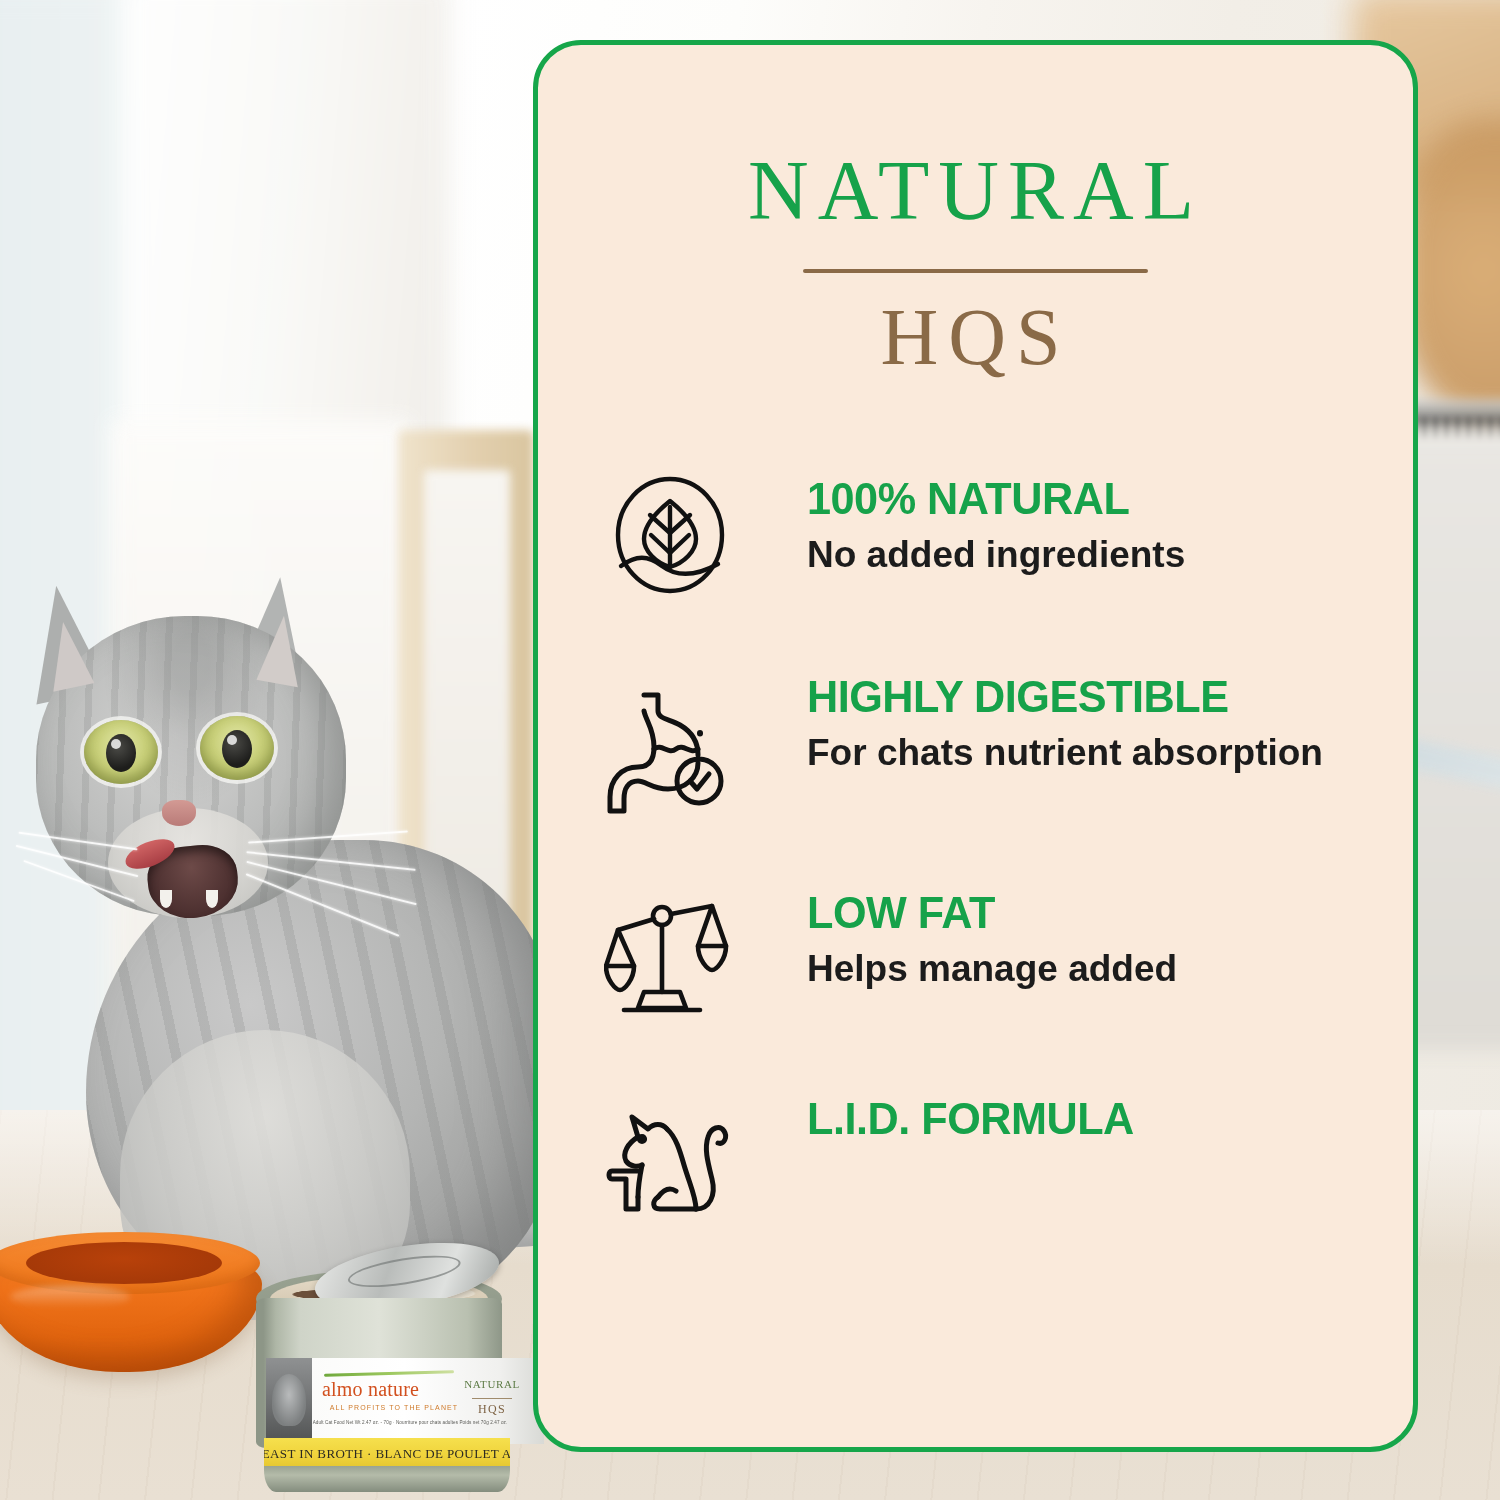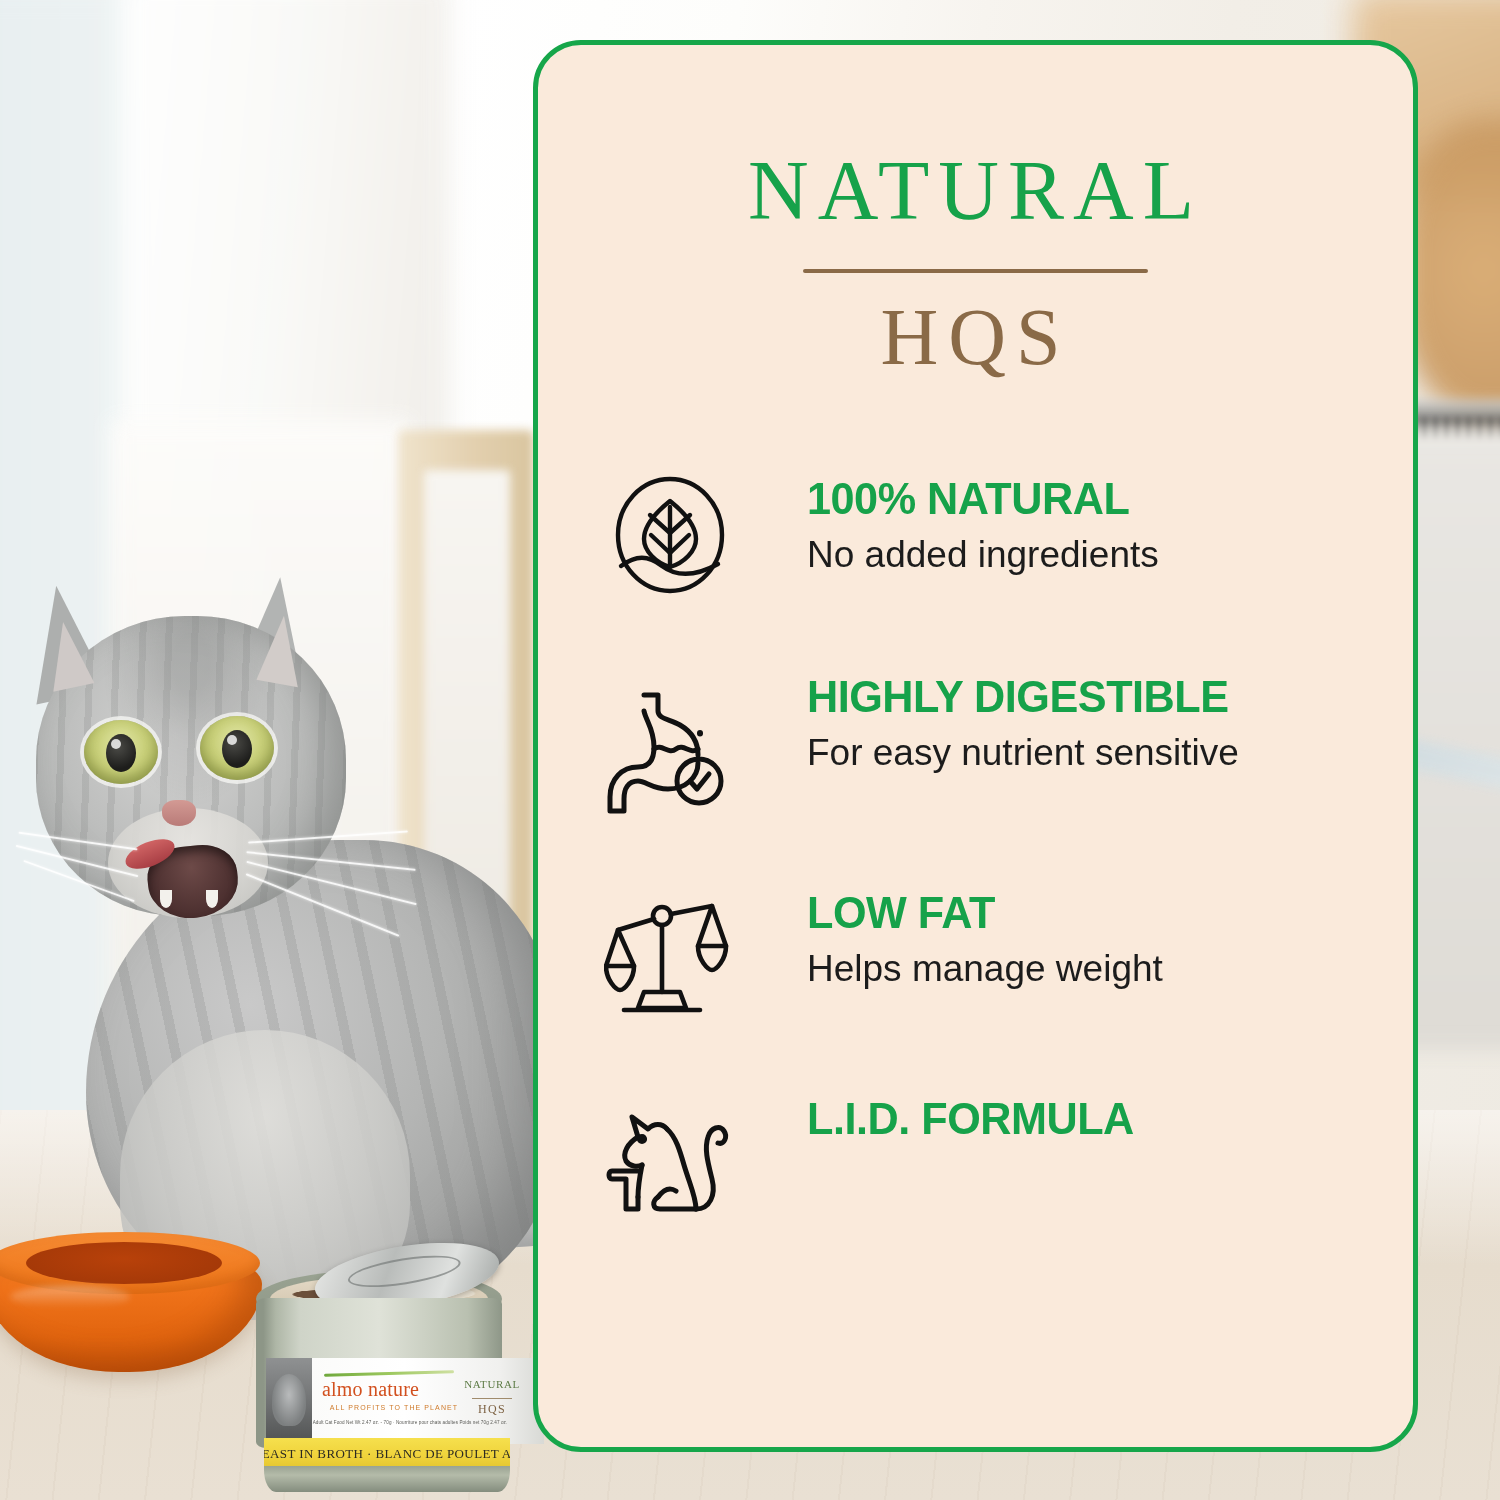--- a/index.html
+++ b/index.html
@@ -347,21 +347,21 @@
     line-height:1.05;
     transform:scaleX(.96);
     transform-origin:left center;
   }
   .feat-sub{
     font-family:"Liberation Sans", sans-serif;
     color:#1c1c1c;
     font-size:37px;
     line-height:1.26;
     margin-top:10px;
-    font-weight:400;
+    font-weight:700;
   }
   
   .f1 .feat-icon{margin-top:-4px;}
   .f2 .feat-icon{margin-top:14px;}
   .f3 .feat-icon{margin-top:4px;}
   .f4 .feat-icon{margin-top:14px;}
 </style>
 </head>
 <body>
 
@@ -476,42 +476,42 @@
             <path d="M38 10 L52 10 L52 26 C52 34 64 34 74 40 C86 47 92 58 92 70"></path>
             <path d="M92 78 C92 92 80 104 62 104 C46 104 40 96 32 96 C22 96 18 104 18 114 L18 126 L4 126 L4 112 C4 94 16 82 32 82 C44 82 48 74 48 62 C48 44 40 36 38 26"></path>
             <path d="M48 64 C56 58 62 70 70 64 C78 58 84 70 92 64"></path>
             <circle cx="93" cy="96" r="22"></circle>
             <path d="M84 96 L91 104 L103 89"></path>
             <path d="M94 48 L94 48.5" stroke-width="6"></path>
           </svg>
         </div>
         <div class="feat-text">
           <div class="feat-title">HIGHLY DIGESTIBLE</div>
-          <div class="feat-sub">For easy nutrient sensitive</div>
+          <div class="feat-sub">For chats nutrient absorption</div>
         </div>
       </div>
 
       <div class="feature f3">
         <div class="feat-icon">
           <svg width="132" height="122" viewBox="0 0 132 122" fill="none" stroke="#111" stroke-width="4.6" stroke-linecap="round" stroke-linejoin="round">
             <circle cx="58" cy="20" r="9"></circle>
             <path d="M50 23 L14 34"></path>
             <path d="M67 18 L108 10"></path>
             <path d="M58 29 L58 96"></path>
             <path d="M40 96 L76 96 L82 112 L34 112 Z"></path>
             <path d="M20 114 L96 114"></path>
             <path d="M14 34 L2 70 L30 70 Z"></path>
             <path d="M2 70 C2 84 12 94 16 94 C20 94 30 84 30 70"></path>
             <path d="M108 10 L94 50 L122 50 Z"></path>
             <path d="M94 50 C94 64 104 74 108 74 C112 74 122 64 122 50"></path>
           </svg>
         </div>
         <div class="feat-text">
           <div class="feat-title">LOW FAT</div>
-          <div class="feat-sub">Helps manage weight</div>
+          <div class="feat-sub">Helps manage added</div>
         </div>
       </div>
 
       <div class="feature f4">
         <div class="feat-icon">
           <svg width="132" height="128" viewBox="0 0 132 128" fill="none" stroke="#111" stroke-width="5" stroke-linecap="round" stroke-linejoin="round">
             <path d="M34 28 L28 8 L44 20 C50 14 58 14 63 20 L63 20"></path>
             <path d="M34 28 C24 34 18 44 22 52 C26 58 34 58 38 56"></path>
             <path d="M63 20 C72 28 76 42 80 56 C86 76 92 88 92 100"></path>
             <path d="M92 100 L56 100 C48 100 48 92 54 88"></path>

